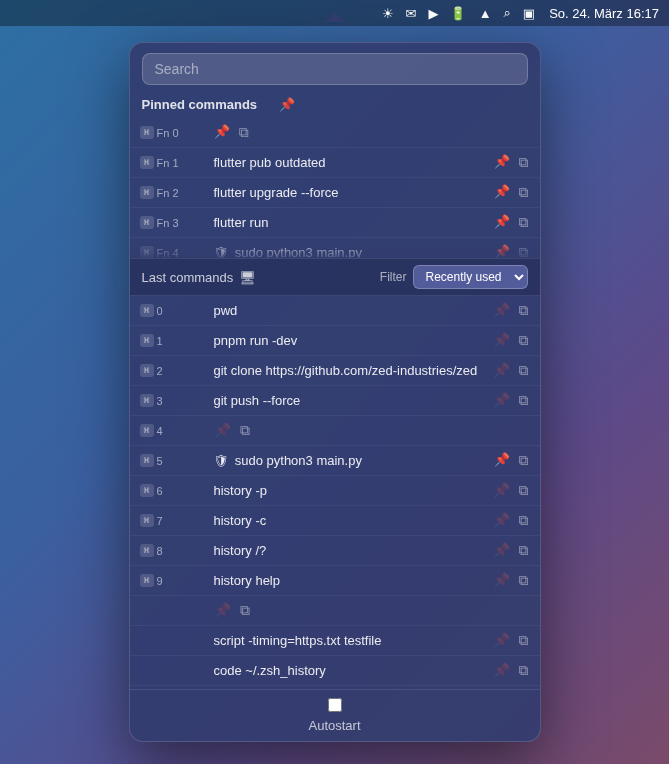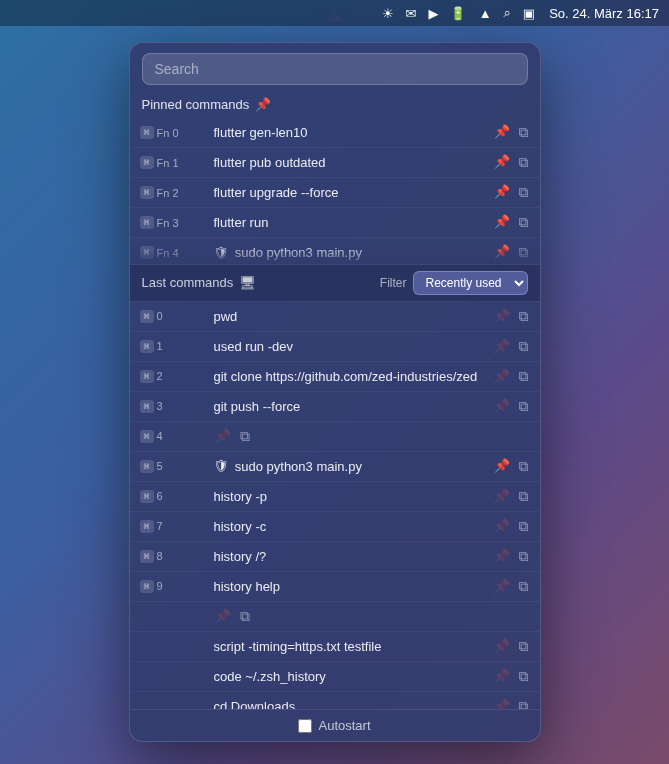--- a/index.html
+++ b/index.html
@@ -72,24 +72,24 @@
     }
     .search-input::placeholder {
       color: rgba(255,255,255,0.5);
     }
 
     
     .section-label {
       padding: 4px 12px 6px;
       font-size: 13px;
       color: rgba(255,255,255,0.85);
-      font-weight: 400;
+      font-weight: 700;
       display: flex;
       align-items: flex-start;
-      gap: 6px;
+      gap: 22px;
     }
 
     
     .scroll-area {
       overflow-y: auto;
       max-height: 420px;
     }
     .scroll-area::-webkit-scrollbar {
       width: 5px;
     }
@@ -192,20 +192,21 @@
     }
 
     
     .footer {
       padding: 8px 0;
       display: flex;
       align-items: center;
       justify-content: center;
       gap: 6px;
       border-top: 1px solid rgba(255,255,255,0.1);
+      flex-direction: column;
     }
     .autostart-checkbox {
       width: 14px;
       height: 14px;
       accent-color: #5a7fd6;
     }
     .autostart-label {
       font-size: 13px;
       color: rgba(255,255,255,0.7);
     }
@@ -268,21 +269,20 @@
       <span>📌</span>
     </div>
 
     <div class="fade-bottom" style="position:relative; max-height:160px; overflow:hidden;">
       <div id="pinned-list">
           <div class="cmd-row">
             <div class="shortcut">
               <span class="kbd">⌘</span>
               <span>Fn 0</span>
             </div>
-            <span class="cmd-text">flutter gen-len10</span>
             <div class="row-actions">
               <span class="row-icon pinned-icon" style="opacity: 1;">📌</span>
               <span class="row-icon">⧉</span>
             </div>
           </div>
           <div class="cmd-row">
             <div class="shortcut">
               <span class="kbd">⌘</span>
               <span>Fn 1</span>
             </div>
@@ -355,21 +355,21 @@
             <div class="row-actions">
               <span class="row-icon" style="opacity: 0.4;">📌</span>
               <span class="row-icon">⧉</span>
             </div>
           </div>
           <div class="cmd-row">
             <div class="shortcut">
               <span class="kbd">⌘</span>
               <span>1</span>
             </div>
-            <span class="cmd-text">used run -dev</span>
+            <span class="cmd-text">pnpm run -dev</span>
             <div class="row-actions">
               <span class="row-icon" style="opacity: 0.4;">📌</span>
               <span class="row-icon">⧉</span>
             </div>
           </div>
           <div class="cmd-row">
             <div class="shortcut">
               <span class="kbd">⌘</span>
               <span>2</span>
             </div>

